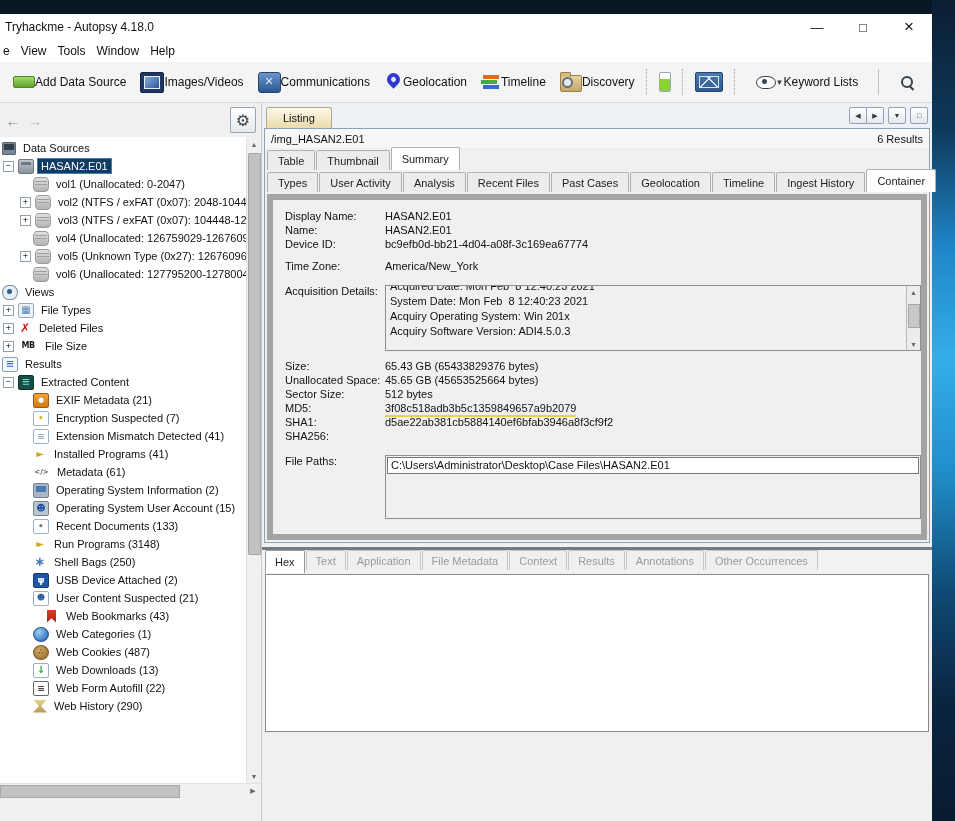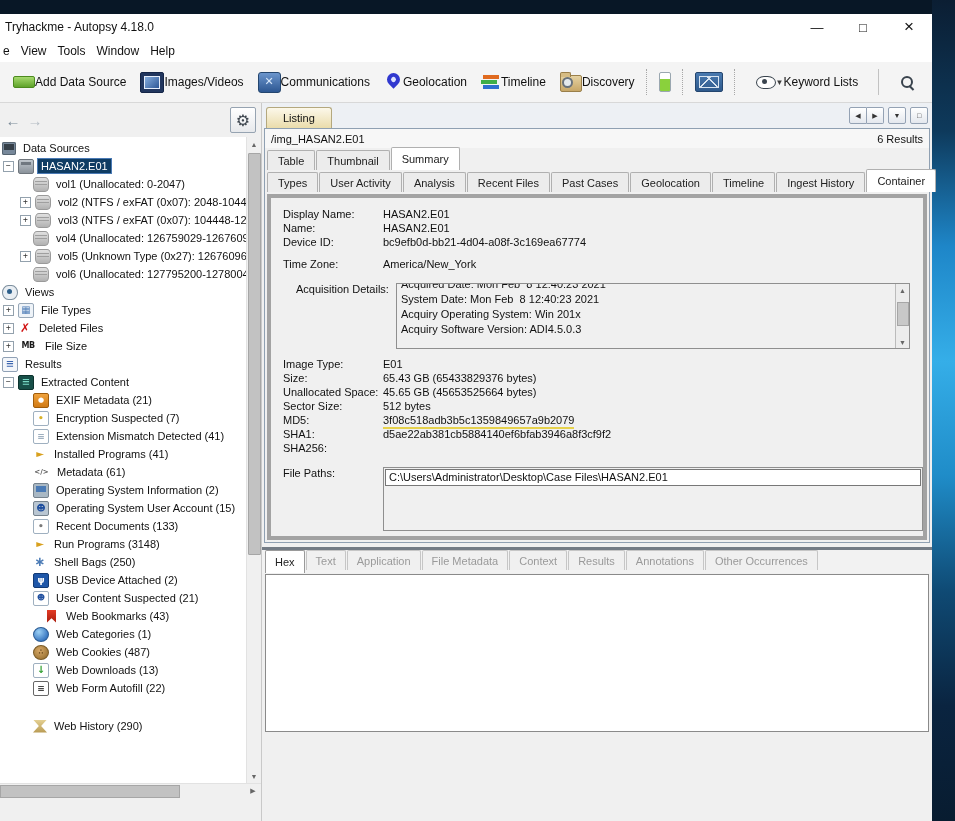--- a/index.html
+++ b/index.html
@@ -123,27 +123,27 @@
   .strip-pair{display:flex}
   .strip-btn{width:16px;height:15px;border:1px solid #94a2b4;background:linear-gradient(#fff,#e4e8ee);display:flex;align-items:center;justify-content:center;font-size:7px;color:#333;border-radius:2px}
   .strip-pair .strip-btn:first-child{border-radius:2px 0 0 2px}
   .strip-pair .strip-btn:last-child{border-radius:0 2px 2px 0;border-left:none}
   .listing-body{flex:none;height:413px;margin:0 2px;border:1px solid #8fa0b2;background:#f0f0f0;display:flex;flex-direction:column;min-height:0}
   .path-row{height:19px;flex:none;background:#f7f7f7;display:flex;align-items:center;padding:0 6px;font-size:11px;color:#111}
   .path-row .results{margin-left:auto}
   .tabs-row{height:22px;flex:none;display:flex;align-items:flex-end;padding-left:2px;background:#f0f0f0}
   .tab{height:19px;padding:0 10px;font-size:11px;color:#222;display:flex;align-items:center;background:#ececec;border:1px solid #b0b0b0;border-bottom:none;margin-right:1px;border-radius:2px 2px 0 0;white-space:nowrap}
   .tab.active{background:#fff;height:22px;position:relative;z-index:2}
-  .container-panel{flex:1;margin:2px;border:4px solid #a3a3a3;background:#f0f0f0;padding:9px 0 0 12px;font-size:11px;color:#111;overflow:hidden}
+  .container-panel{flex:1;margin:2px;border:6px solid #a3a3a3;background:#f0f0f0;padding:9px 0 0 12px;font-size:11px;color:#111;overflow:hidden}
   .frow{display:flex;line-height:14px}
   .flabel{width:100px;flex:none}
   .fvalue{white-space:nowrap}
   .fvalue.hl{box-shadow:0 2px 0 #e6d24c}
   .gap8{height:8px}.gap10{height:10px}
-  .acq-row{display:flex;margin:2px 13px 8px}
+  .acq-row{display:flex;margin:2px 0 8px}
   .acq-box{width:545px;height:64px;background:#f0f0f0;border:1px solid #8f8f8f;display:flex;overflow:hidden}
   .acq-lines{flex:1;overflow:hidden;padding:0 4px;line-height:15px;margin-top:-7px;white-space:pre}
   .acq-sb{width:13px;flex:none;background:#ececec;border-left:1px solid #bbb;position:relative}
   .acq-sb .sb-btn{width:13px;height:12px}
   .acq-thumb{position:absolute;left:1px;top:18px;width:10px;height:22px;background:#c8c8c8;border:1px solid #a6a6a6}
   .fp-row{display:flex;margin-top:12px}
   .fp-box{width:545px;height:64px;background:#f0f0f0;border:1px solid #8f8f8f;padding:1px;box-sizing:border-box}
   .fp-item{height:15px;background:#fff;border:1px solid #777;padding:0 3px;font-size:11px;line-height:14px;white-space:nowrap;overflow:hidden}
   
   .bottom-area{margin-top:4px;border-top:3px solid #737b85;flex:none}
@@ -377,21 +377,21 @@
             <div class="trow" style="padding-left: 20px;">
               <span class="exp-sp"></span>
               <span class="ti web-downloads-icon">↓</span>
               <span class="lbl">Web Downloads (13)</span>
             </div>
             <div class="trow" style="padding-left: 20px;">
               <span class="exp-sp"></span>
               <span class="ti web-form-autofill-icon">≡</span>
               <span class="lbl">Web Form Autofill (22)</span>
             </div>
-            <div class="trow" style="padding-left: 20px; margin-top: 20px;">
+            <div class="trow" style="padding-left: 20px;">
               <span class="exp-sp"></span>
               <span class="ti web-history-icon"></span>
               <span class="lbl">Web History (290)</span>
             </div>
           </div>
         <div class="vscroll">
           <span class="sb-btn up">▲</span>
           <span class="vthumb"></span>
           <span class="sb-btn down">▼</span>
         </div>
@@ -460,24 +460,20 @@
               <div class="acq-box">
                 <div class="acq-lines"><div>Acquired Date: Mon Feb  8 12:40:23 2021</div><div>System Date: Mon Feb  8 12:40:23 2021</div><div>Acquiry Operating System: Win 201x</div><div>Acquiry Software Version: ADI4.5.0.3</div></div>
                 <div class="acq-sb">
                   <span class="sb-btn up">▲</span>
                   <span class="acq-thumb"></span>
                   <span class="sb-btn down">▼</span>
                 </div>
               </div>
             </div>
             <div class="frow">
-              <span class="flabel">Image Type:</span>
-              <span class="fvalue">E01</span>
-            </div>
-            <div class="frow">
               <span class="flabel">Size:</span>
               <span class="fvalue">65.43 GB (65433829376 bytes)</span>
             </div>
             <div class="frow">
               <span class="flabel">Unallocated Space:</span>
               <span class="fvalue">45.65 GB (45653525664 bytes)</span>
             </div>
             <div class="frow">
               <span class="flabel">Sector Size:</span>
               <span class="fvalue">512 bytes</span>

